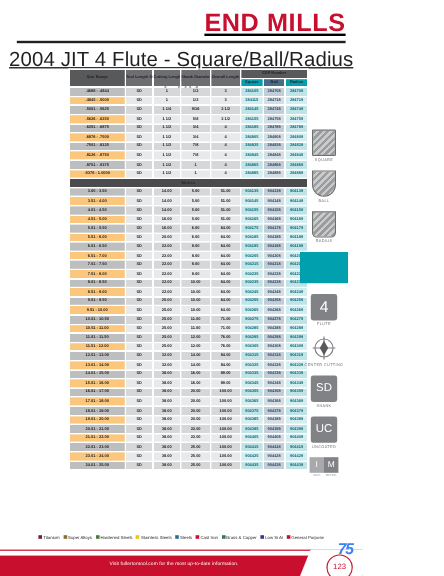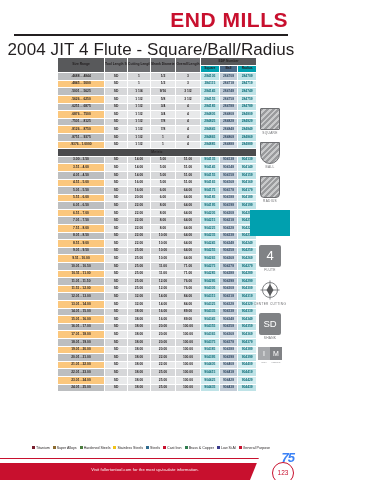--- a/index.html
+++ b/index.html
@@ -1,21 +1,21 @@
 <!DOCTYPE html>
 <html><head>
 <meta charset="utf-8">
 <style>
   html,body{margin:0;padding:0;}
   body{
     width:370px;height:480px;background:#ffffff;
     font-family:"Liberation Sans", sans-serif;
     overflow:hidden;position:relative;
   }
-  .page{position:relative;width:302px;height:480px;background:#fff;}
+  .page{position:relative;width:302px;height:480px;background:#fff;text-decoration:underline;}
 
   
   .hdr{padding:8px 14px 0 14px;text-align:right;}
   .hdr-title{
     color:#c8102e;font-size:21px;font-weight:bold;letter-spacing:.5px;
     line-height:24px;
   }
   .hdr-rule{height:2px;background:#231f20;margin:2px 14px 0 14px;}
   .sub-title{
     text-align:center;font-size:17px;color:#231f20;
@@ -600,20 +600,24 @@
         </svg>
       </div>
       <div class="ico-cap">CENTER CUTTING</div>
     </div>
 
     <div>
       <div class="sq-badge small">SD</div>
       <div class="ico-cap">SHANK</div>
     </div>
 
+    <div>
+      <div class="sq-badge small">UC</div>
+      <div class="ico-cap">UNCOATED</div>
+    </div>
 
     <div>
       <div class="im-badge">
         <div class="im-i">I</div>
         <div class="im-m">M</div>
       </div>
       <div class="im-cap">
         <span>INCH</span>
         <span>METRIC</span>
       </div>

